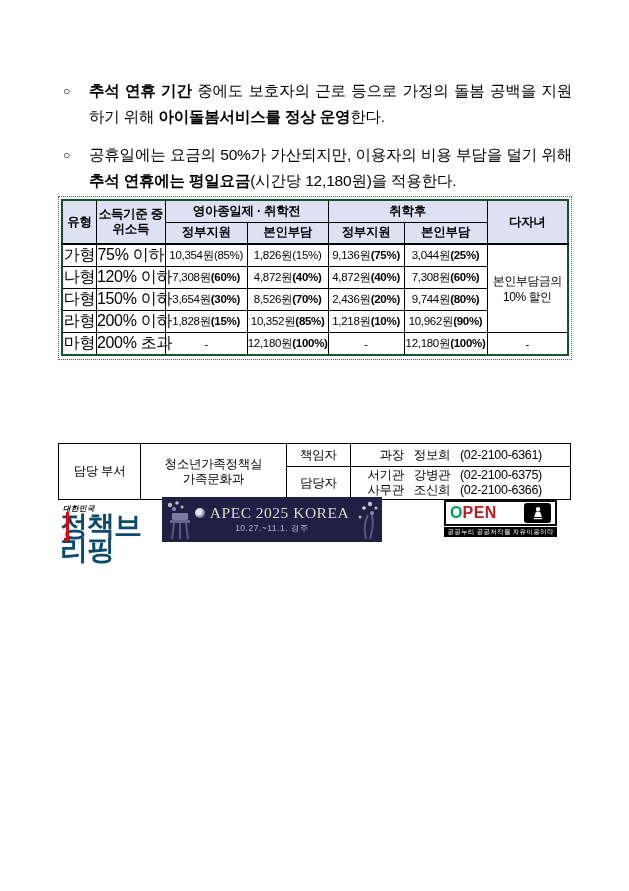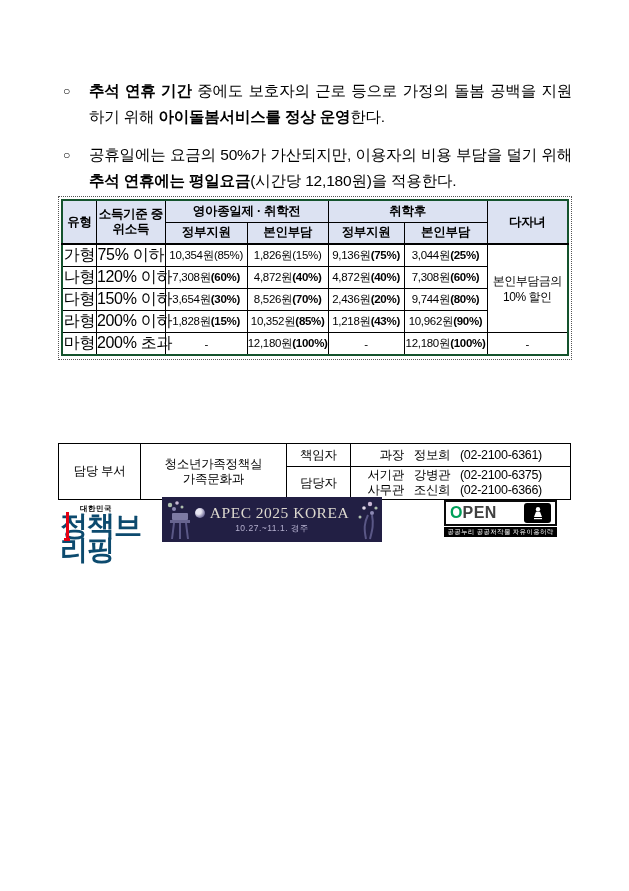--- a/index.html
+++ b/index.html
@@ -37,39 +37,39 @@
   table.contact td.c-info { padding:1px 6px 1px 0; }
   .cline { display:flex; justify-content:flex-end; align-items:flex-start; line-height:15px; }
   .cline .ct { width:42px; text-align:right; }
   .cline .cn { width:56px; text-align:center; }
   .cline .cp { width:104px; text-align:left; }
 
   
   .banners { position:absolute; top:496px; left:58px; width:514px; height:47px; }
 
   .policy-logo { position:absolute; left:2px; top:8px; width:96px; }
-  .pl-top { font-size:7.5px; font-weight:bold; letter-spacing:0.5px; margin-left:20px; }
+  .pl-top { font-size:7.5px; font-weight:bold; letter-spacing:0.5px; margin-left:3px;font-style:italic; }
   .pl-main { position:relative; font-size:28px; font-weight:800; letter-spacing:-1px; line-height:24px; color:#0c4a6e; }
   .red-bar { position:absolute; left:6px; top:-2px; width:3px; height:26px; background:var(--accent-red,#e60012); }
   .red-bar:after { content:""; position:absolute; left:-2px; bottom:-3px; width:6px; height:3px; background:var(--accent-red,#e60012); }
 
   .apec-banner { position:absolute; left:104px; top:1px; width:220px; height:45px; background:var(--apec-bg,#221f44); overflow:hidden; }
   .apec-title { display:flex; justify-content:center; align-items:center; gap:5px; margin-top:7px;
                 font-family:"Liberation Serif","DejaVu Serif",serif; font-size:15.5px; letter-spacing:0.5px; color:#ddd9cf; }
   .apec-globe { display:inline-block; width:10px; height:10px; border-radius:50%;
                 background:radial-gradient(circle at 35% 35%, #e8e6f2 0 30%, #77739e 70%, #3a3766 100%); }
   .apec-sub { text-align:center; font-size:8.5px; color:#b5b0cf; letter-spacing:0.5px; margin-top:1px; }
   .apec-deco { position:absolute; top:2px; }
   .apec-deco.left { left:2px; }
   .apec-deco.right { right:2px; }
 
   .open-logo { position:absolute; right:15px; top:4px; width:113px; }
   .open-box { display:flex; align-items:center; border:2px solid #0a0a0a; background:#fff; height:26px; padding:1px 4px; }
   .open-o { font-size:16px; font-weight:800; color:var(--open-green,#00a05a); }
-  .open-pen { font-size:16px; font-weight:800; color:#404040; letter-spacing:0.5px; }
+  .open-pen { font-size:16px; font-weight:800; color:#b91c1c; letter-spacing:0.5px; }
   .open-emblem { margin-left:auto; width:27px; height:20px; background:#000; border-radius:3px;
                  display:flex; align-items:center; justify-content:center; }
   .open-bar { margin-top:1px; background:#000; color:#fff; font-size:6.5px; line-height:10px; height:10px;
               text-align:center; letter-spacing:0.3px; white-space:nowrap; overflow:hidden; }
 </style>
 </head>
 <body>
 
 <div class="page">
 
@@ -132,21 +132,21 @@
           <td><span>3,654원</span><b class="p">(30%)</b></td>
           <td><span>8,526원</span><b class="p">(70%)</b></td>
           <td><span>2,436원</span><b class="p">(20%)</b></td>
           <td><span>9,744원</span><b class="p">(80%)</b></td>
         </tr>
         <tr>
           <td class="t-name">라형</td>
           <td class="t-income">200% 이하</td>
           <td><span>1,828원</span><b class="p">(15%)</b></td>
           <td><span>10,352원</span><b class="p">(85%)</b></td>
-          <td><span>1,218원</span><b class="p">(43%)</b></td>
+          <td><span>1,218원</span><b class="p">(10%)</b></td>
           <td><span>10,962원</span><b class="p">(90%)</b></td>
         </tr>
         <tr>
           <td class="t-name">마형</td>
           <td class="t-income">200% 초과</td>
           <td><span>-</span></td>
           <td><span>12,180원</span><b class="p">(100%)</b></td>
           <td><span>-</span></td>
           <td><span>12,180원</span><b class="p">(100%)</b></td>
           <td>-</td>

